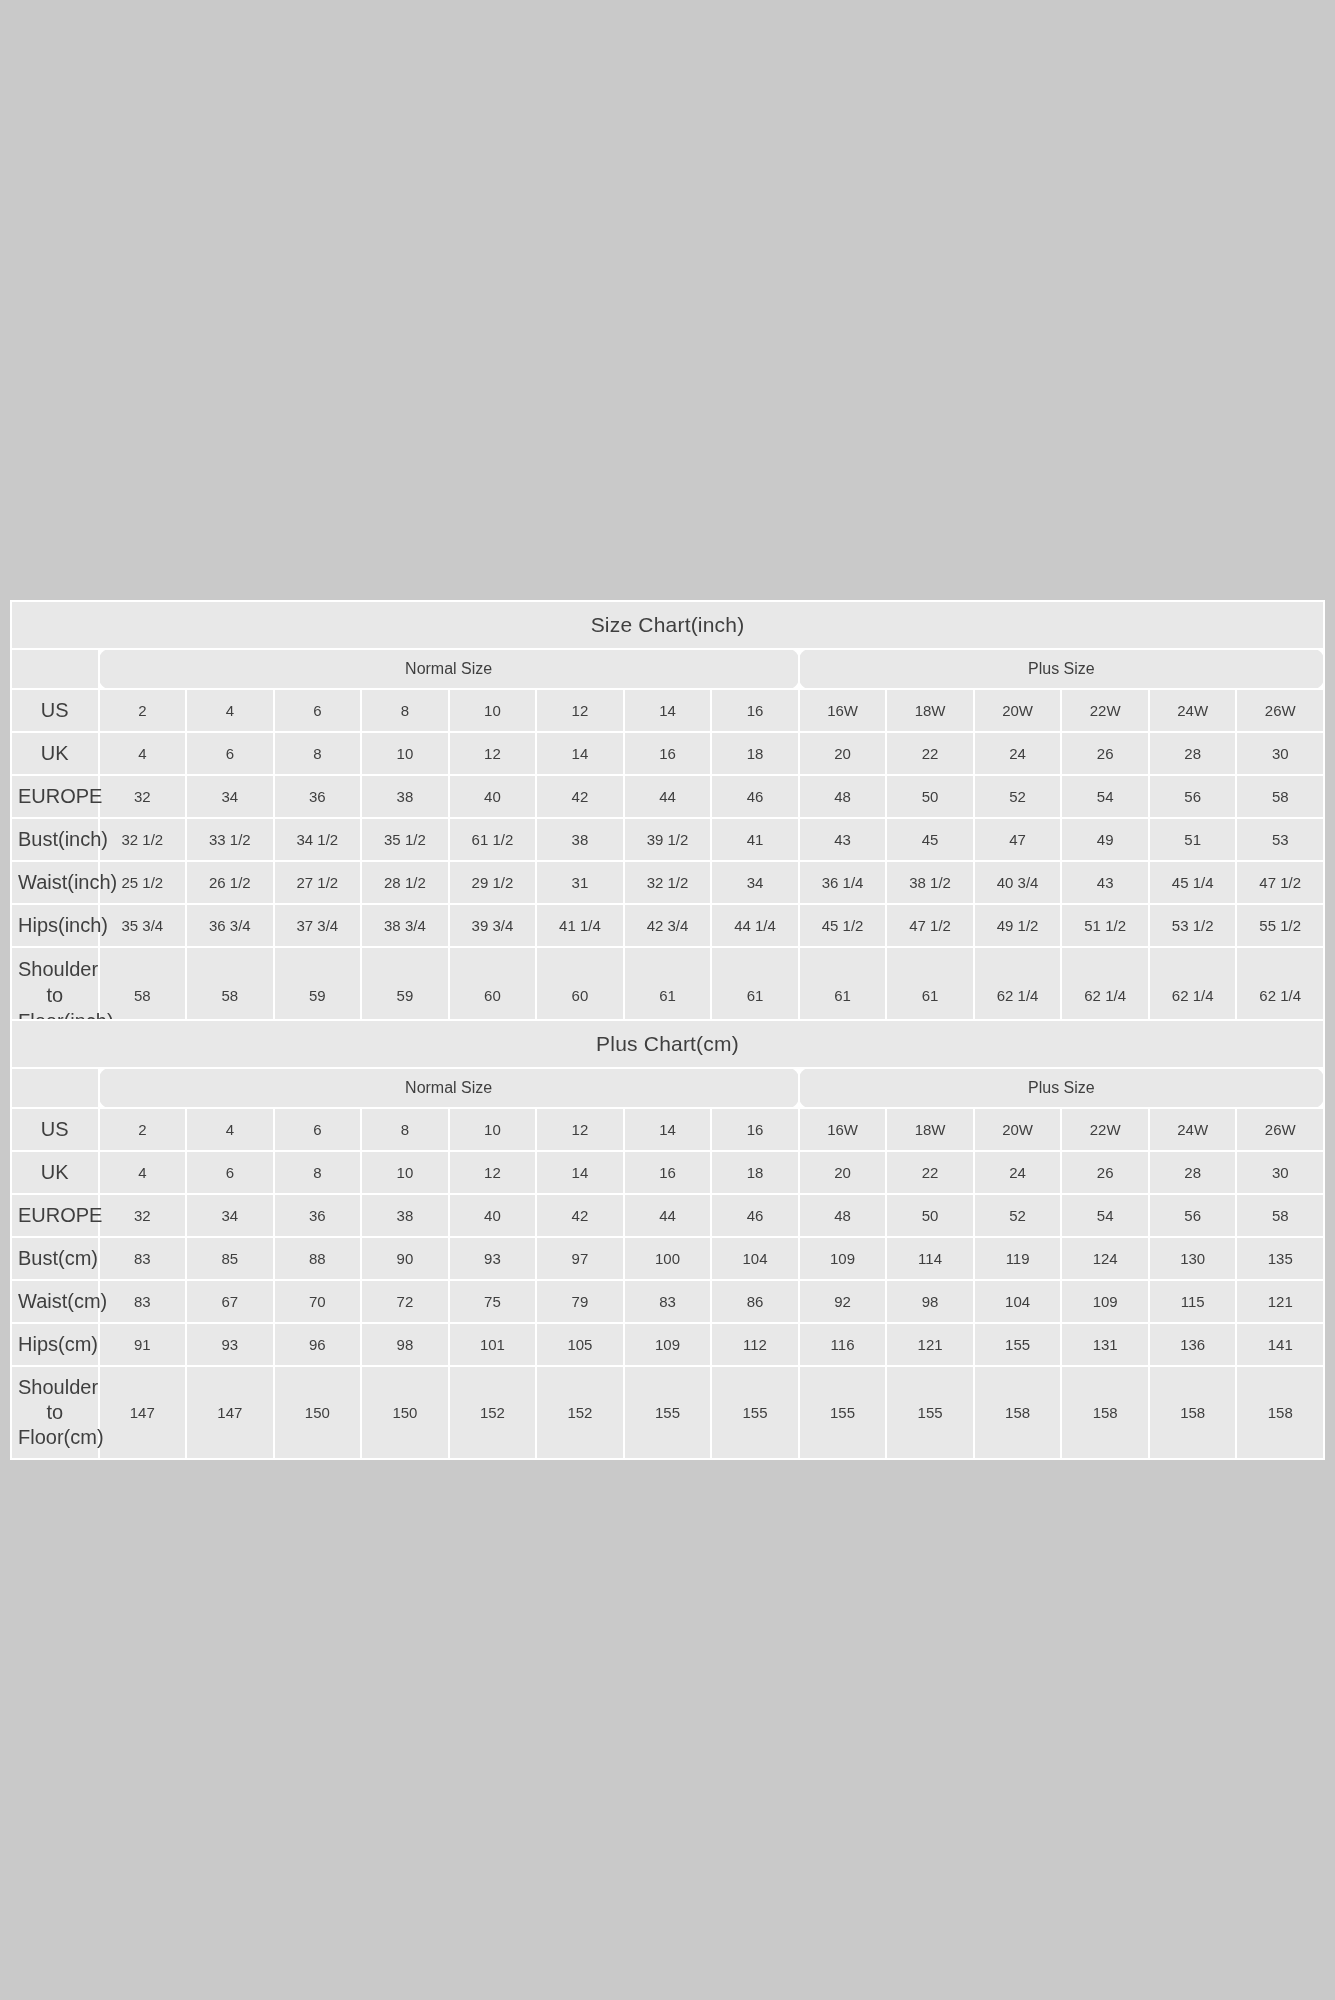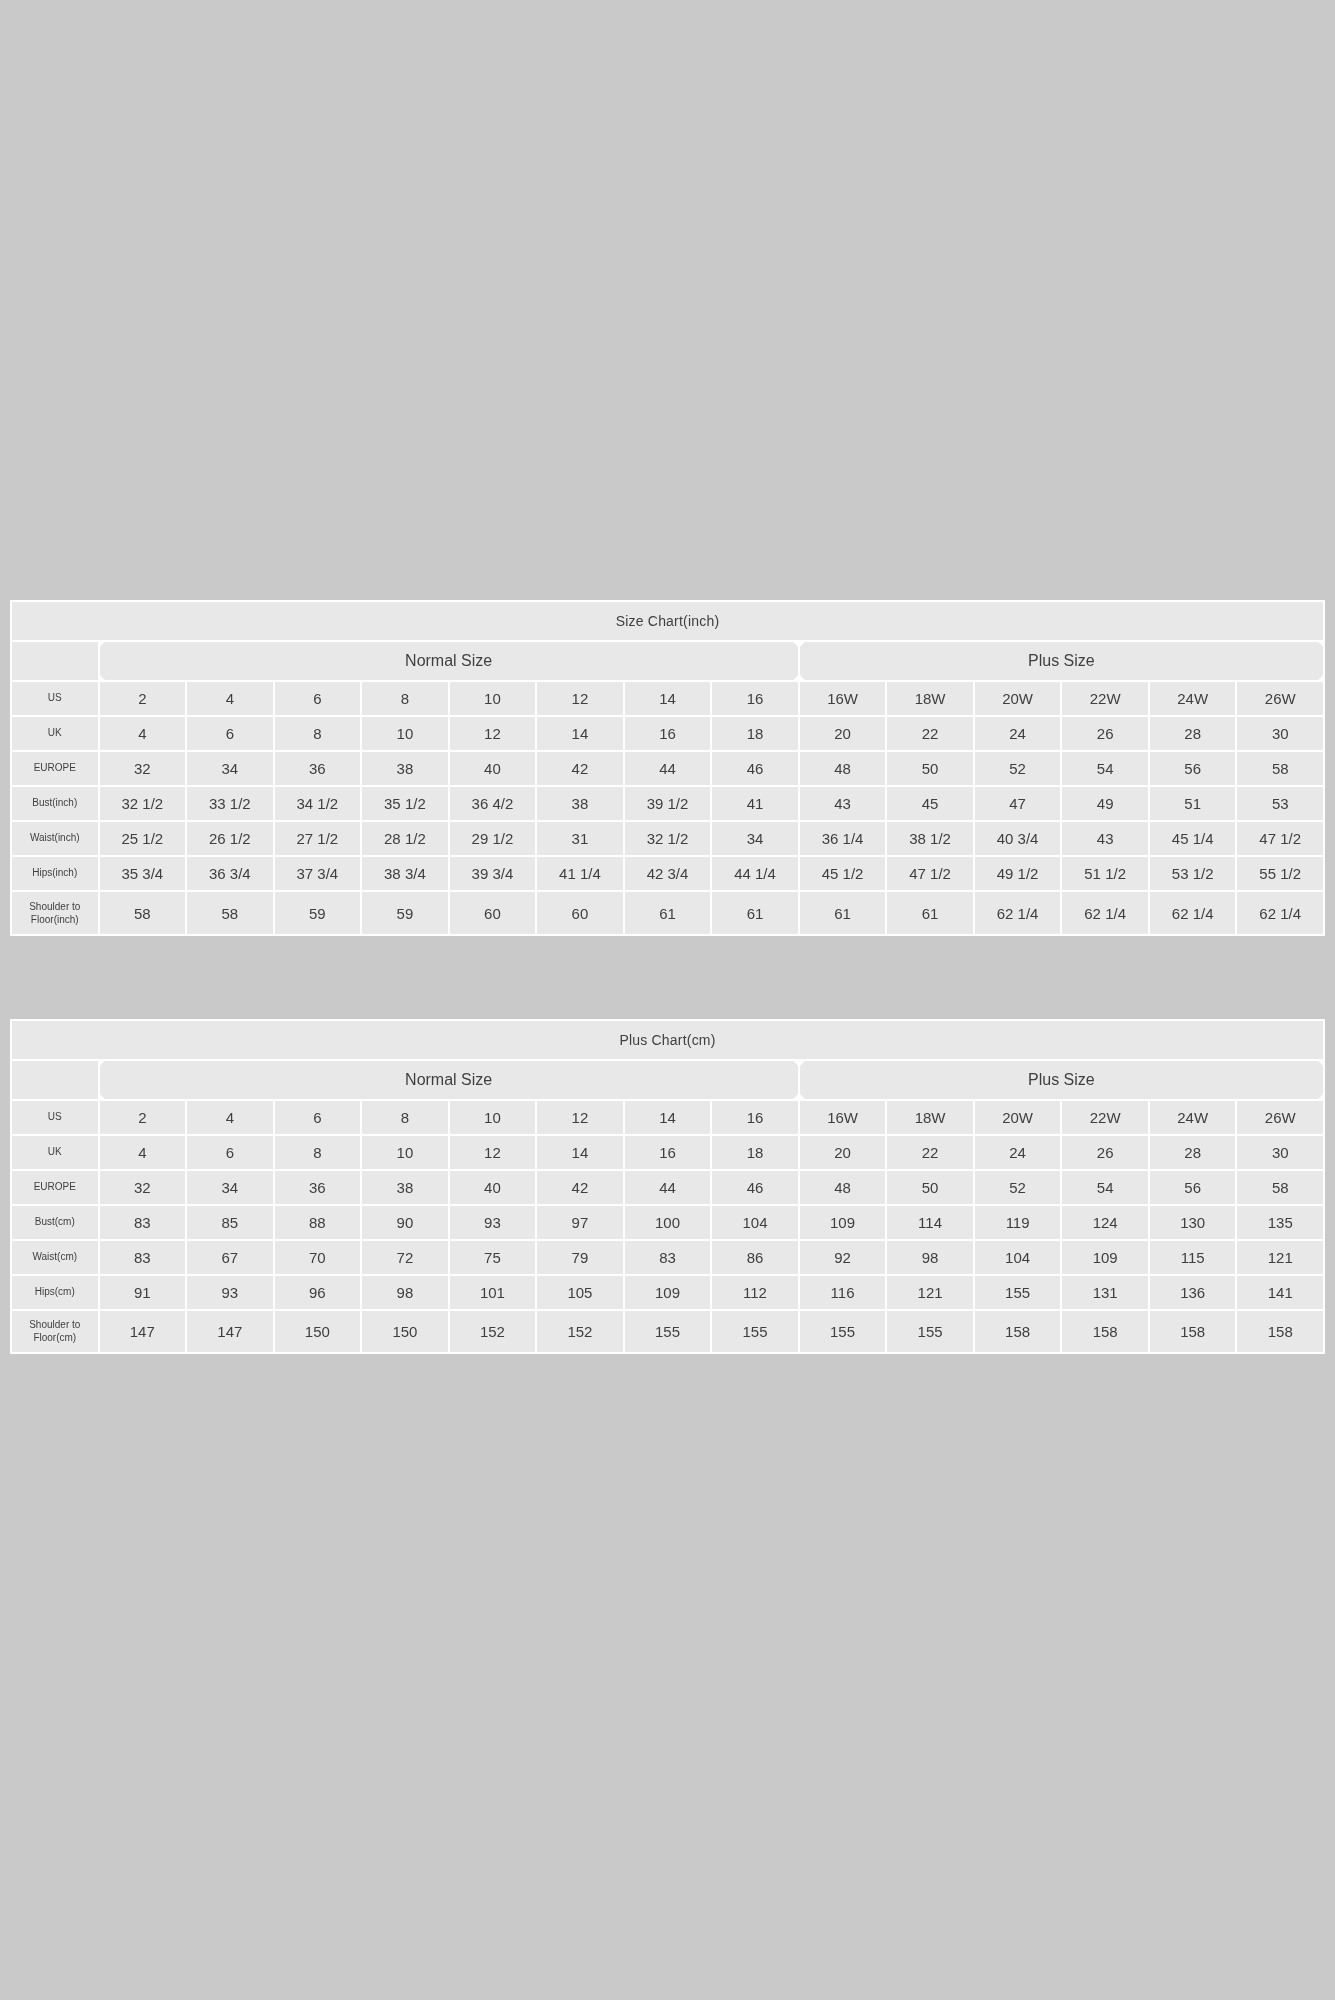--- a/index.html
+++ b/index.html
@@ -35,39 +35,39 @@
   table.size-table td,
   table.size-table th {
     border: 2px solid #ffffff;
     text-align: center;
     vertical-align: middle;
     font-weight: normal;
     color: #3f3f3f;
     background: #e8e8e8;
   }
   .title-cell {
-    font-size: 14px;
+    font-size: 21px;
     color: #444444;
     background: #e0e0e0;
     padding: 11px 0;
     letter-spacing: 0.2px;
   }
   .group-cell {
     font-size: 16px;
     color: #4a4a4a;
     background: #e4e4e4;
     padding: 10px 0;
     border-radius: 11px;
   }
   .corner-cell {
     background: #dcdcdc;
   }
   .row-label {
     background: #e0e0e0;
-    font-size: 10px;
+    font-size: 20px;
     color: #3f3f3f;
     padding: 8px 6px;
     line-height: 1.25;
   }
   .data-cell {
     font-size: 15px;
     padding: 8px 2px;
     background: #e9e9e9;
     color: #3d3d3d;
   }
@@ -144,21 +144,21 @@
           <td class="data-cell">56</td>
           <td class="data-cell">58</td>
         </tr>
 
         <tr>
           <td class="row-label">Bust(inch)</td>
           <td class="data-cell">32 1/2</td>
           <td class="data-cell">33 1/2</td>
           <td class="data-cell">34 1/2</td>
           <td class="data-cell">35 1/2</td>
-          <td class="data-cell">36 4/2</td>
+          <td class="data-cell">61 1/2</td>
           <td class="data-cell">38</td>
           <td class="data-cell">39 1/2</td>
           <td class="data-cell">41</td>
           <td class="data-cell">43</td>
           <td class="data-cell">45</td>
           <td class="data-cell">47</td>
           <td class="data-cell">49</td>
           <td class="data-cell">51</td>
           <td class="data-cell">53</td>
         </tr>

